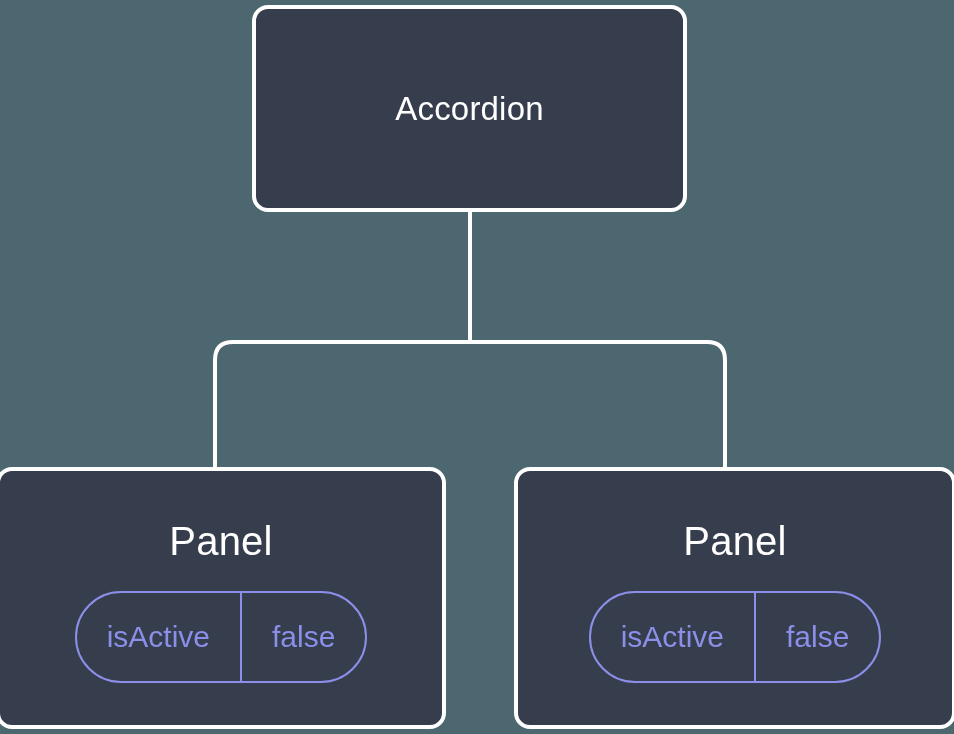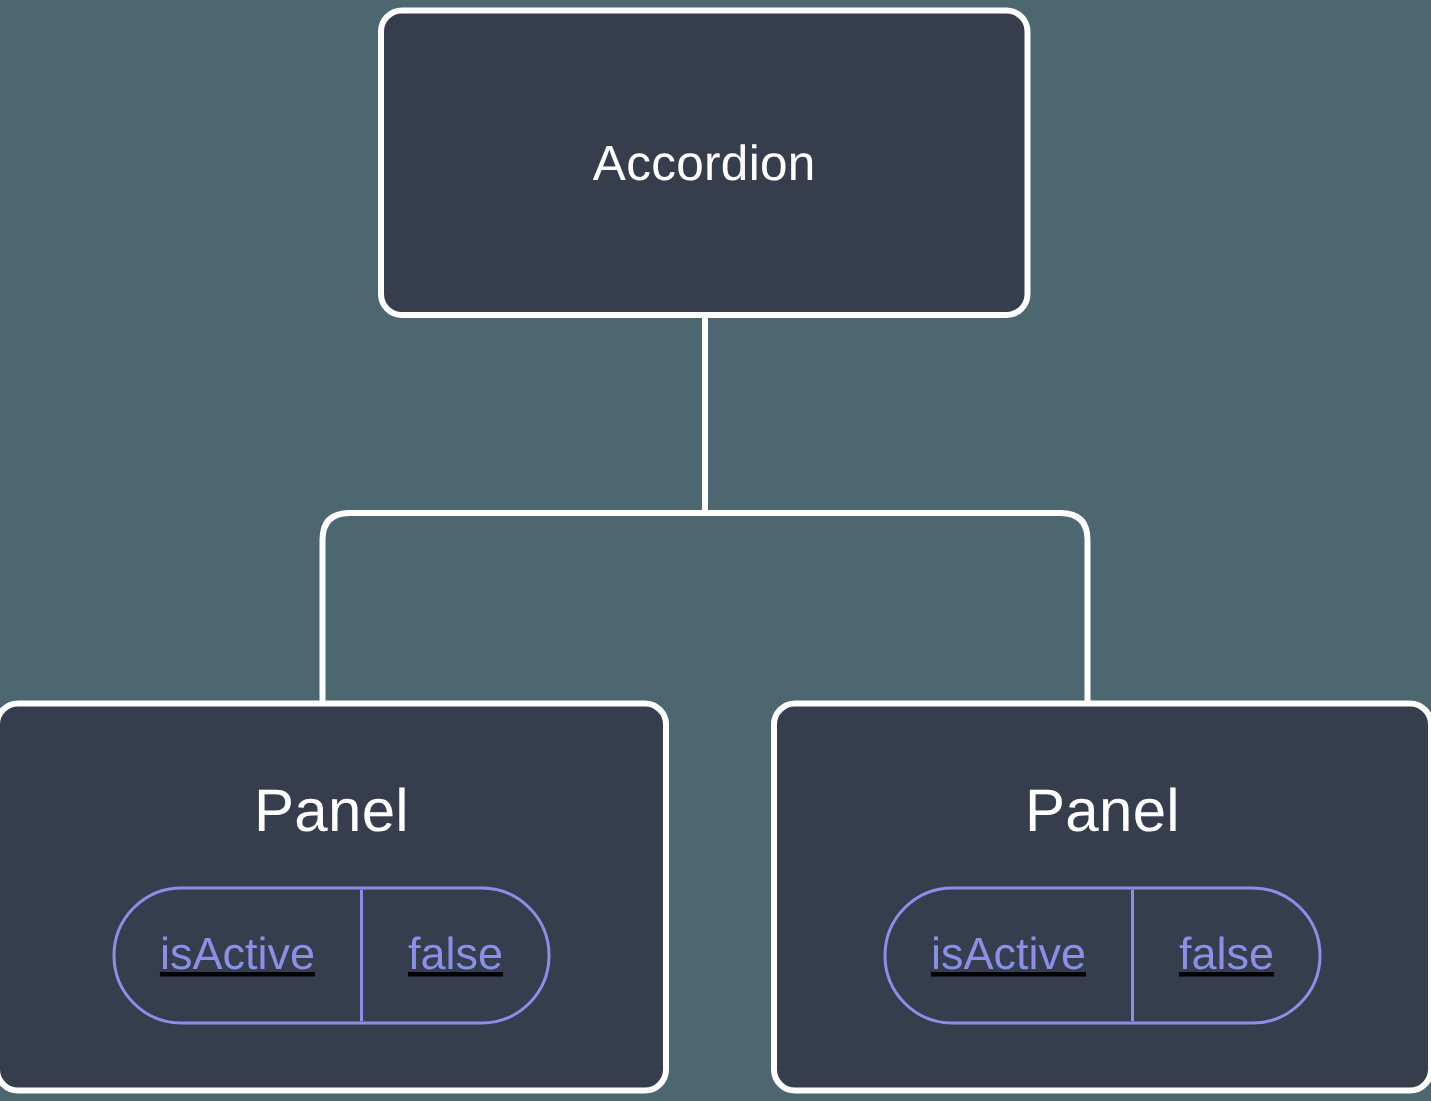--- a/index.html
+++ b/index.html
@@ -66,21 +66,20 @@
   
   .prop-pill {
     display: flex;
     align-items: stretch;
     box-sizing: border-box;
     border: 2px solid #8b8fe8;
     border-radius: 999px;
     height: 92px;
     margin-top: 30px;
     overflow: hidden;
-    text-decoration: underline;
   }
 
   .prop-key,
   .prop-value {
     display: flex;
     align-items: center;
     justify-content: center;
     color: #8b8fe8;
     font-size: 30px;
     line-height: 1;

